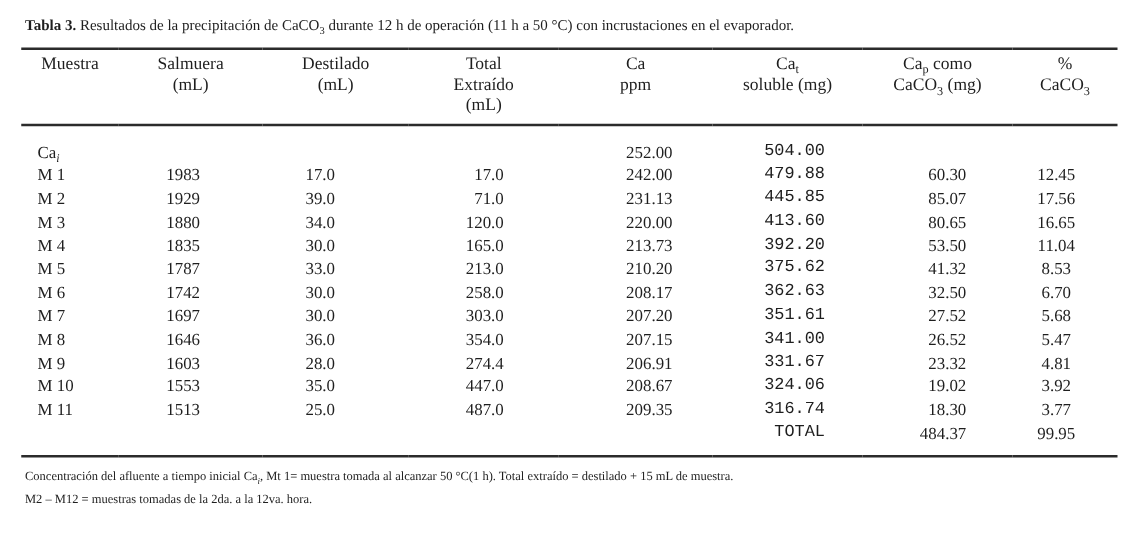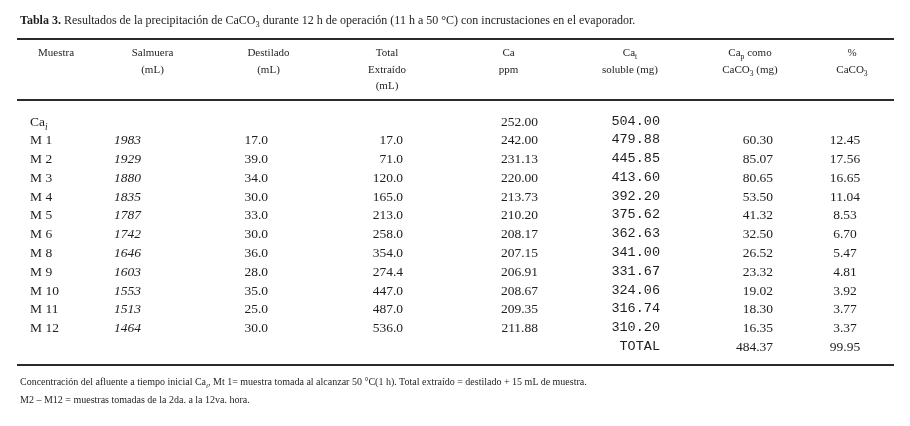--- a/index.html
+++ b/index.html
@@ -35,36 +35,36 @@
   }
   table.data-table th,
   table.data-table td {
     box-sizing: border-box;
     font-weight: normal;
     white-space: nowrap;
     overflow: visible;
   }
   thead th {
     border-bottom: 2px solid #2b2b2b;
-    font-size: 11px;
+    font-size: 14px;
     line-height: 16.5px;
     text-align: center;
     vertical-align: top;
     padding: 4px 0 5px 0;
   }
   tbody td {
     font-size: 13.5px;
     height: 18.8px;
     line-height: 18.8px;
     padding: 0;
   }
   tbody tr:first-child td { padding-top: 12px; }
   tbody tr:last-child td { padding-bottom: 7px; }
   td.c0 { text-align: left;  padding-left: 13px; }
-  td.c1 { text-align: center; padding-right: 50px; font-style: italic; }
+  td.c1 { text-align: right; padding-right: 50px; }
   td.c2 { text-align: right; padding-right: 59px; }
   td.c3 { text-align: right; padding-right: 44px; }
   td.c4 { text-align: right; padding-right: 32px; }
   td.c5 { text-align: right; padding-right: 30px; font-family: Liberation Mono, monospace; }
   td.c6 { text-align: right; padding-right: 37px; }
   td.c7 { text-align: center; padding-right: 14px; }
   sub {
     font-size: 70%;
     line-height: 0;
   }
@@ -174,20 +174,30 @@
           <td class="c0">M 6</td>
           <td class="c1">1742</td>
           <td class="c2">30.0</td>
           <td class="c3">258.0</td>
           <td class="c4">208.17</td>
           <td class="c5">362.63</td>
           <td class="c6">32.50</td>
           <td class="c7">6.70</td>
         </tr>
         <tr>
+          <td class="c0">M 7</td>
+          <td class="c1">1697</td>
+          <td class="c2">30.0</td>
+          <td class="c3">303.0</td>
+          <td class="c4">207.20</td>
+          <td class="c5">351.61</td>
+          <td class="c6">27.52</td>
+          <td class="c7">5.68</td>
+        </tr>
+        <tr>
           <td class="c0">M 8</td>
           <td class="c1">1646</td>
           <td class="c2">36.0</td>
           <td class="c3">354.0</td>
           <td class="c4">207.15</td>
           <td class="c5">341.00</td>
           <td class="c6">26.52</td>
           <td class="c7">5.47</td>
         </tr>
         <tr>
@@ -214,30 +224,20 @@
           <td class="c0">M 11</td>
           <td class="c1">1513</td>
           <td class="c2">25.0</td>
           <td class="c3">487.0</td>
           <td class="c4">209.35</td>
           <td class="c5">316.74</td>
           <td class="c6">18.30</td>
           <td class="c7">3.77</td>
         </tr>
         <tr>
-          <td class="c0">M 12</td>
-          <td class="c1">1464</td>
-          <td class="c2">30.0</td>
-          <td class="c3">536.0</td>
-          <td class="c4">211.88</td>
-          <td class="c5">310.20</td>
-          <td class="c6">16.35</td>
-          <td class="c7">3.37</td>
-        </tr>
-        <tr>
           <td class="c0"></td>
           <td class="c1"></td>
           <td class="c2"></td>
           <td class="c3"></td>
           <td class="c4"></td>
           <td class="c5">TOTAL</td>
           <td class="c6">484.37</td>
           <td class="c7">99.95</td>
         </tr>
       </tbody>

